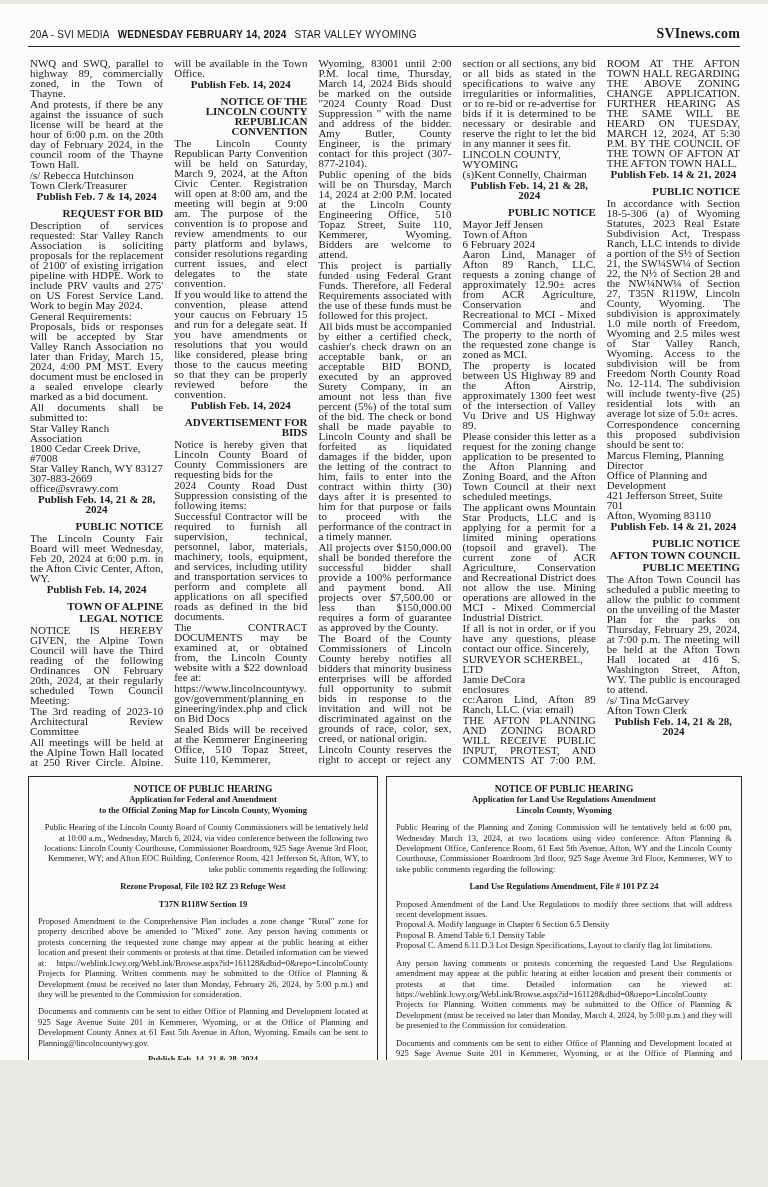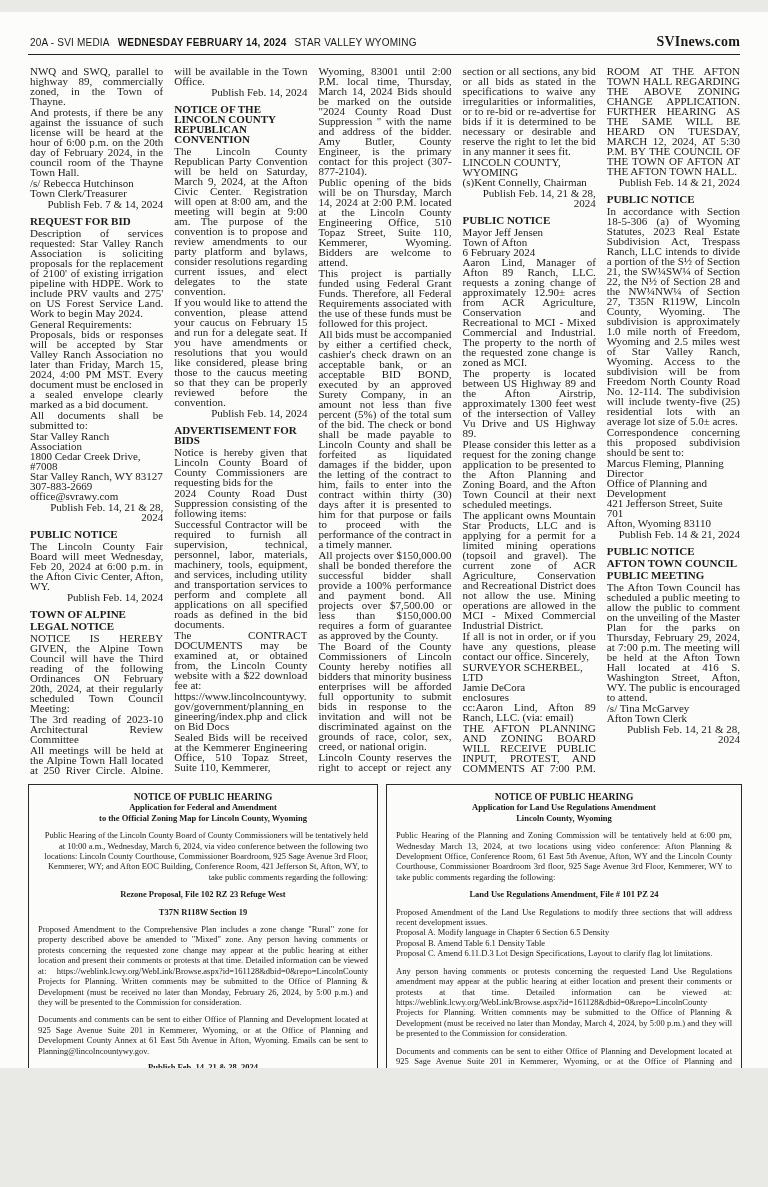--- a/index.html
+++ b/index.html
@@ -1,17 +1,17 @@
 <!DOCTYPE html>
 <html><head>
 <meta charset="utf-8">
 <style>
   html,body { margin:0; padding:0; background:#e9e9e6; }
   .page {
-    position:relative; width:768px; height:1056px; margin:12px auto;
+    position:relative; width:768px; height:1056px; margin:4px auto;
     background:#fcfcfa; color:#1b1b1b;
     font-family:"Liberation Serif", serif;
     overflow:hidden;
   }
   
   .folio {
     position:absolute; top:22px; left:30px; right:28px;
     display:flex; justify-content:space-between; align-items:baseline;
     font-family:"Liberation Sans", sans-serif; font-size:10px; letter-spacing:.2px;
   }
@@ -22,25 +22,25 @@
   
   .cols {
     position:absolute; top:54px; left:30px; width:710px; height:708px;
     display:flex; gap:11px; overflow:hidden;
   }
   .col {
     flex:1 1 0; min-width:0; overflow:hidden;
     font-size:11px; line-height:10px; text-align:justify;
     overflow-wrap:anywhere;
   }
-  .b-h  { font-weight:bold; text-align:left; margin:7px 0 2px; }
+  .b-h  { font-weight:bold; text-align:right; margin:7px 0 2px; }
   .b-h + .b-h { margin-top:0; }
   .b-p  { margin:0 0 1px; }
   .b-l  { margin:0; text-align:left; }
-  .b-pub{ font-weight:normal; text-align:right; margin:1px 0 2px; }
+  .b-pub{ font-weight:bold; text-align:center; margin:1px 0 2px; }
   
   .box {
     position:absolute; border:1.2px solid #2a2a2a; background:#fcfcfa;
     padding:7px 9px; font-size:8.5px; line-height:10.4px; overflow:hidden;
     overflow-wrap:anywhere;
   }
   .box-a { left:28px;  top:772px; width:330px; height:302px; }
   .box-b { left:386px; top:772px; width:336px; height:360px; }
   .bx-title { font-weight:bold; text-align:center; font-size:9.5px; margin:0; }
   .bx-sub   { font-weight:bold; text-align:center; margin:0; }

